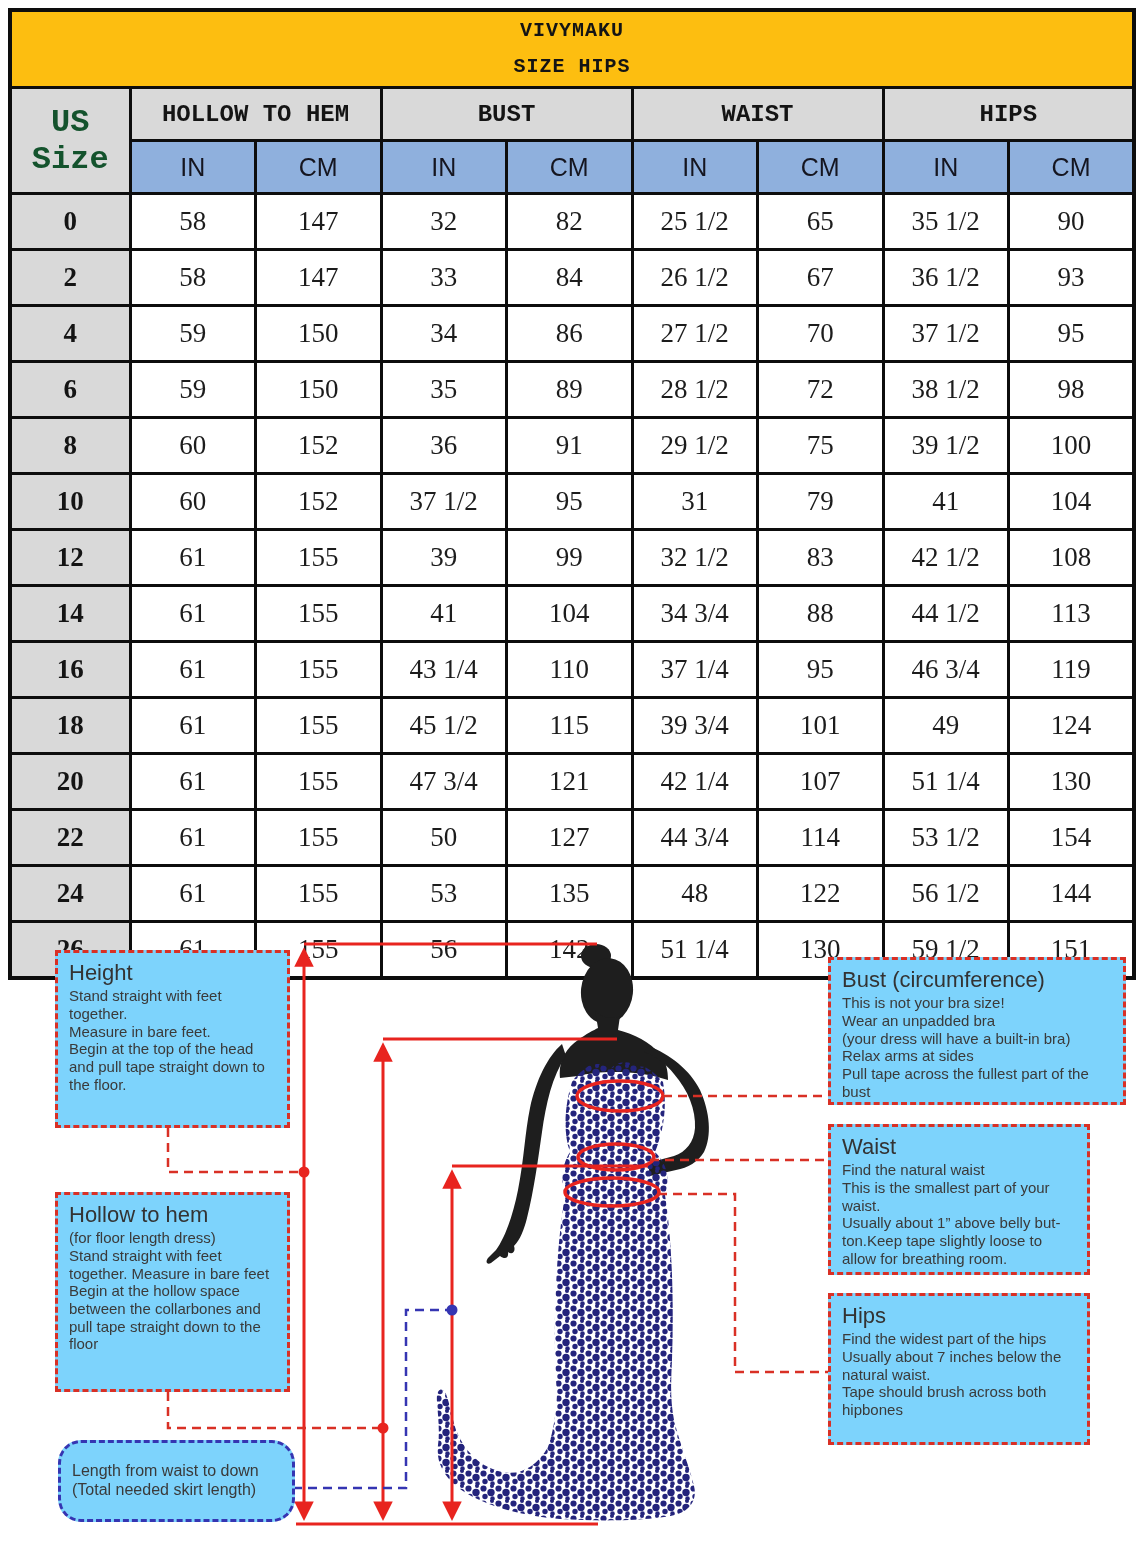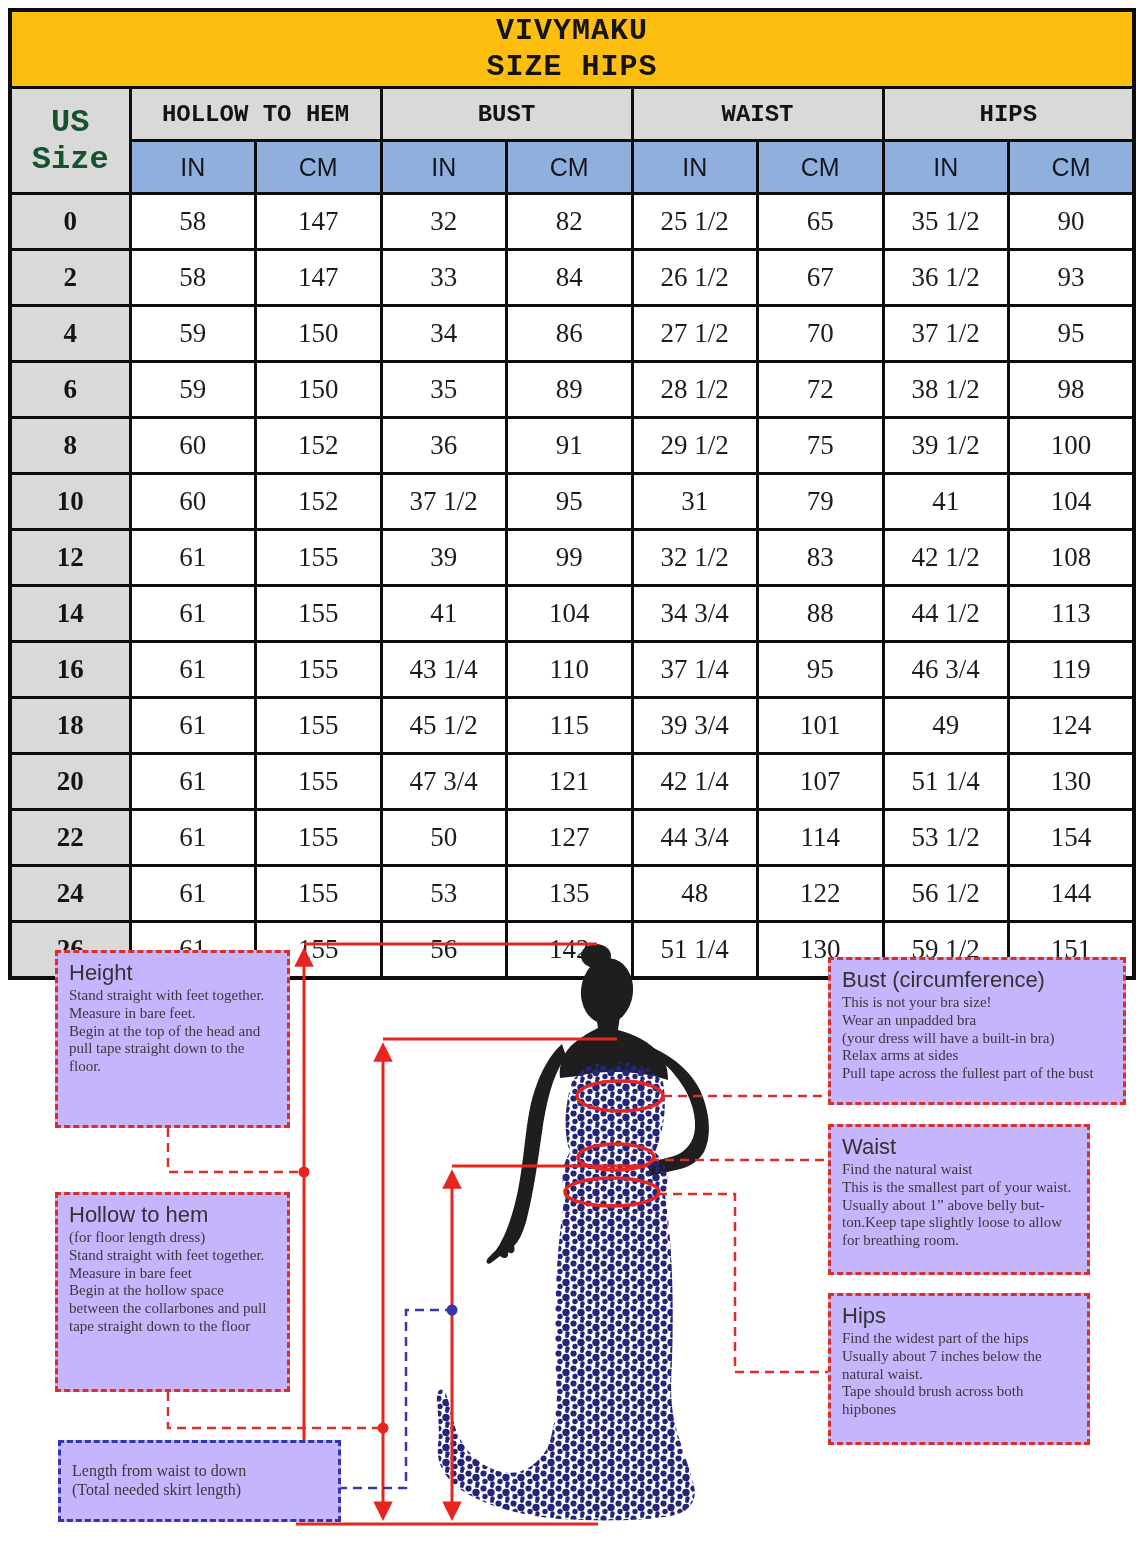--- a/index.html
+++ b/index.html
@@ -3,37 +3,37 @@
 <meta charset="utf-8">
 <style>
   html,body{margin:0;padding:0;background:#ffffff;}
   .page{position:relative;width:1140px;height:1548px;background:#ffffff;overflow:hidden;
         font-family:"Liberation Sans",sans-serif;}
   
   .sheet{position:absolute;left:8px;top:8px;width:1124px;}
   table.size{border-collapse:collapse;table-layout:fixed;width:1124px;border:4px solid #0d0d0d;}
   table.size th,table.size td{border:3px solid #0d0d0d;text-align:center;vertical-align:middle;padding:0;}
   .banner{background:#fdbe10;height:74px;}
-  .banner .line{font-family:"Liberation Mono",monospace;font-weight:bold;font-size:30px;
+  .banner .line{font-family:"Liberation Mono",monospace;font-weight:bold;font-size:20px;
                 color:#141414;line-height:36px;letter-spacing:1px;}
   th.us{background:#d9d9d9;font-family:"Liberation Mono",monospace;font-weight:bold;font-size:32px;color:#14532d;}
   th.grp{background:#d9d9d9;height:50px;font-family:"Liberation Mono",monospace;font-weight:bold;font-size:24px;color:#141414;}
   th.unit{background:#8fb0dd;height:50px;font-family:Liberation Sans, sans-serif;font-weight:normal;font-size:25px;color:#15151f;}
   tbody th.rowlab{background:#d9d9d9;font-family:"Liberation Serif",serif;font-weight:bold;font-size:27px;color:#141414;height:53px;}
   tbody td{background:#ffffff;font-family:"Liberation Serif",serif;font-size:27px;color:#1c1c1c;height:53px;}
   
   .diagram-svg{position:absolute;left:0;top:0;width:1140px;height:1548px;z-index:1;}
-  .gbox{position:absolute;z-index:2;background:#c4b5fd;border:3px dashed #d93025;
+  .gbox{position:absolute;z-index:2;background:#7dd3fc;border:3px dashed #d93025;
         padding:8px 11px;box-sizing:border-box;color:#3a3a3a;}
   .gbox .ttl{font-size:22px;color:#333;margin:0 0 2px 0;line-height:1.1;}
-  .gbox .bdy{font-size:15px;line-height:1.18;white-space:pre-line;font-family:Liberation Serif, serif;}
+  .gbox .bdy{font-size:15px;line-height:1.18;white-space:pre-line;}
   .gbox.blue{border-color:#3535b2;}
   #box-height{left:55px;top:950px;width:235px;height:178px;}
   #box-hollow{left:55px;top:1192px;width:235px;height:200px;}
-  #box-length{left:58px;top:1440px;width:283px;height:82px;display:flex;align-items:center;}
+  #box-length{left:58px;top:1440px;width:237px;height:82px;display:flex;align-items:center;border-radius:23px;}
   #box-length .bdy{font-size:16px;}
   #box-bust{left:828px;top:957px;width:298px;height:148px;}
   #box-waist{left:828px;top:1124px;width:262px;height:151px;}
   #box-hips{left:828px;top:1293px;width:262px;height:152px;}
 </style>
 </head>
 <body>
 
 <div class="page">
 

